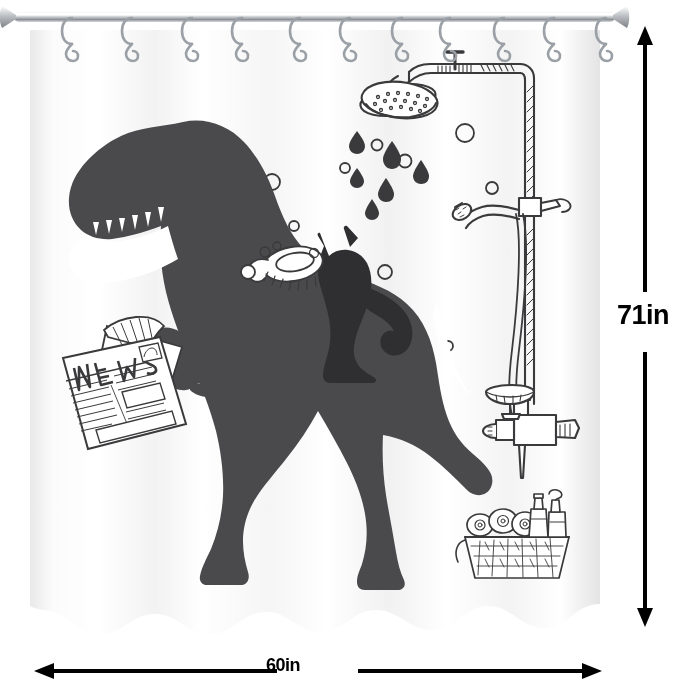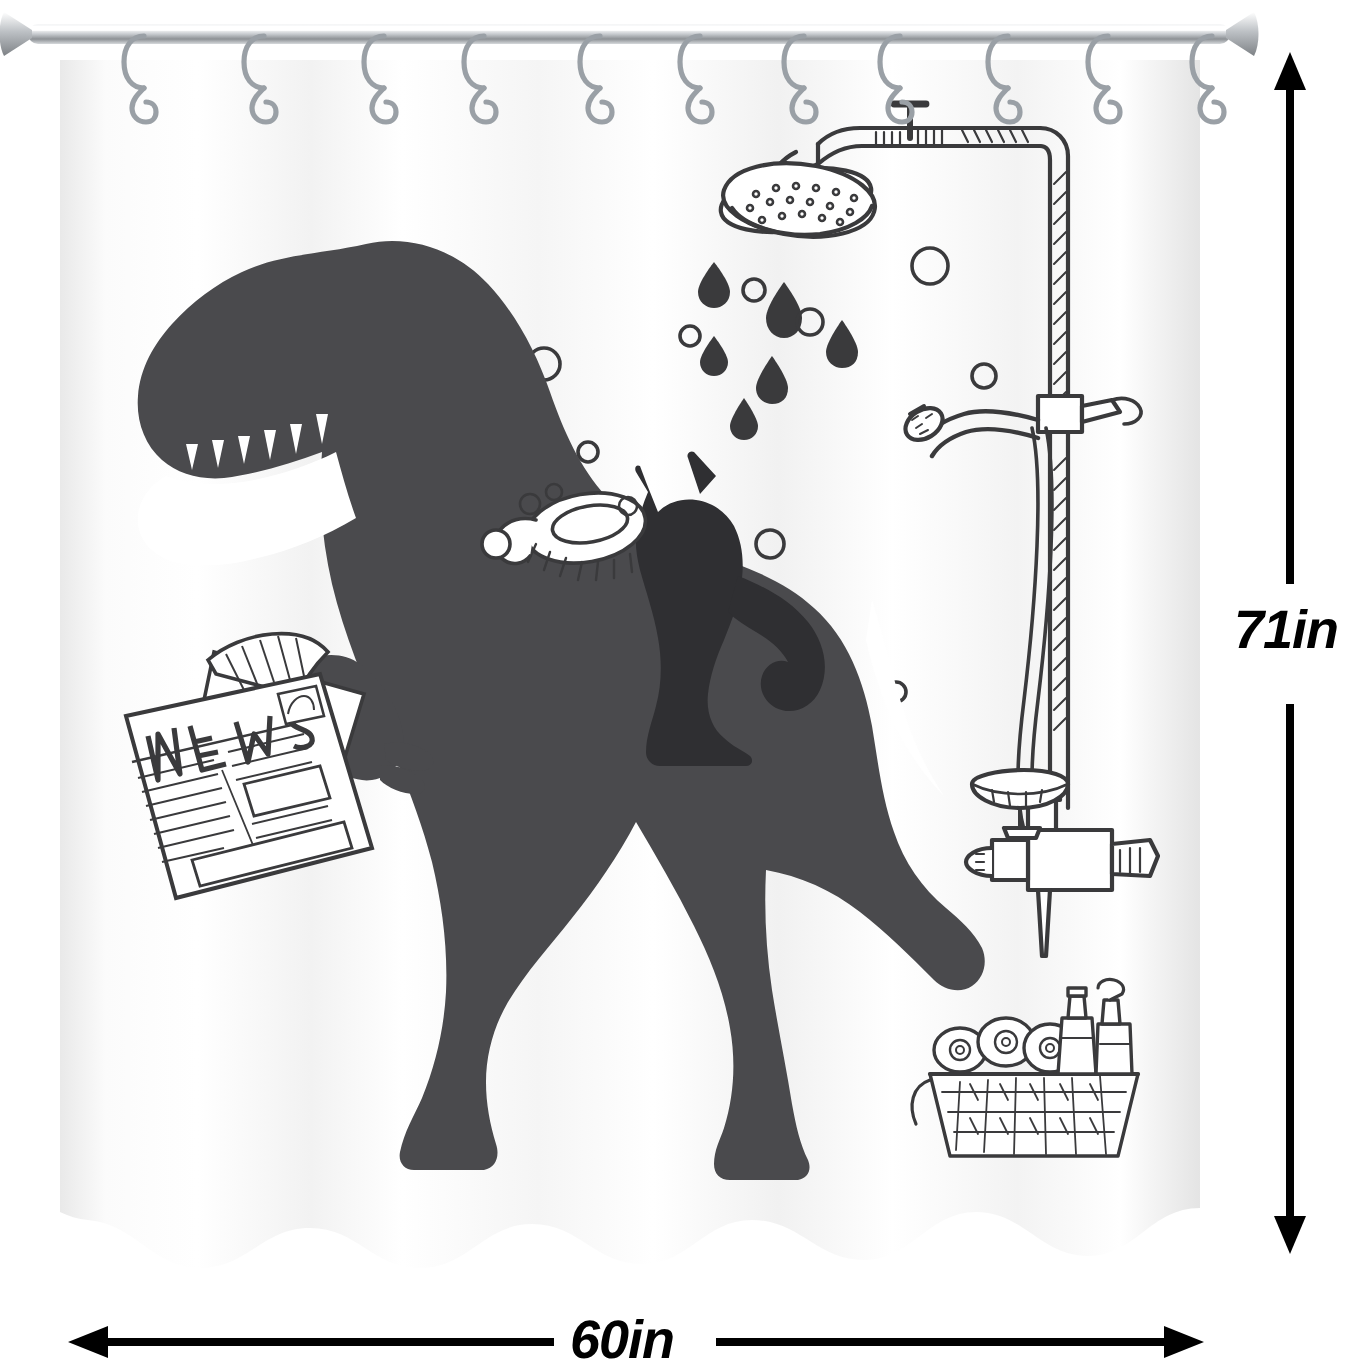--- a/index.html
+++ b/index.html
@@ -1,37 +1,37 @@
 <!DOCTYPE html>
 <html><head>
 <meta charset="utf-8">
 <style>
   html,body{margin:0;padding:0;background:#ffffff;}
   body{width:679px;height:686px;position:relative;overflow:hidden;
        font-family:"Liberation Sans",sans-serif;}
 
-  #stage{position:absolute;inset:0;width:679px;height:540px;font-style:italic;}
+  #stage{position:absolute;inset:0;width:679px;height:540px;}
 
   .svgroot{position:absolute;left:0;top:0;width:679px;height:686px;}
 
   .dimlabel{
     position:absolute;
     font-family:"Liberation Sans",sans-serif;
     font-weight:bold;
     color:#000000;
     letter-spacing:-0.5px;
     white-space:nowrap;
   }
   #label-height{
     left:617px; top:300px;
     font-size:27px;
   }
   #label-width{
-    left:285px; top:655px;
-    font-size:27px;
+    left:266px; top:655px;
+    font-size:18px;
   }
 </style>
 </head>
 <body>
 
 <div id="stage">
 
   <svg class="svgroot" viewBox="0 0 679 686">
     <defs>
       <linearGradient id="curtainGrad" x1="0" y1="0" x2="1" y2="0">

